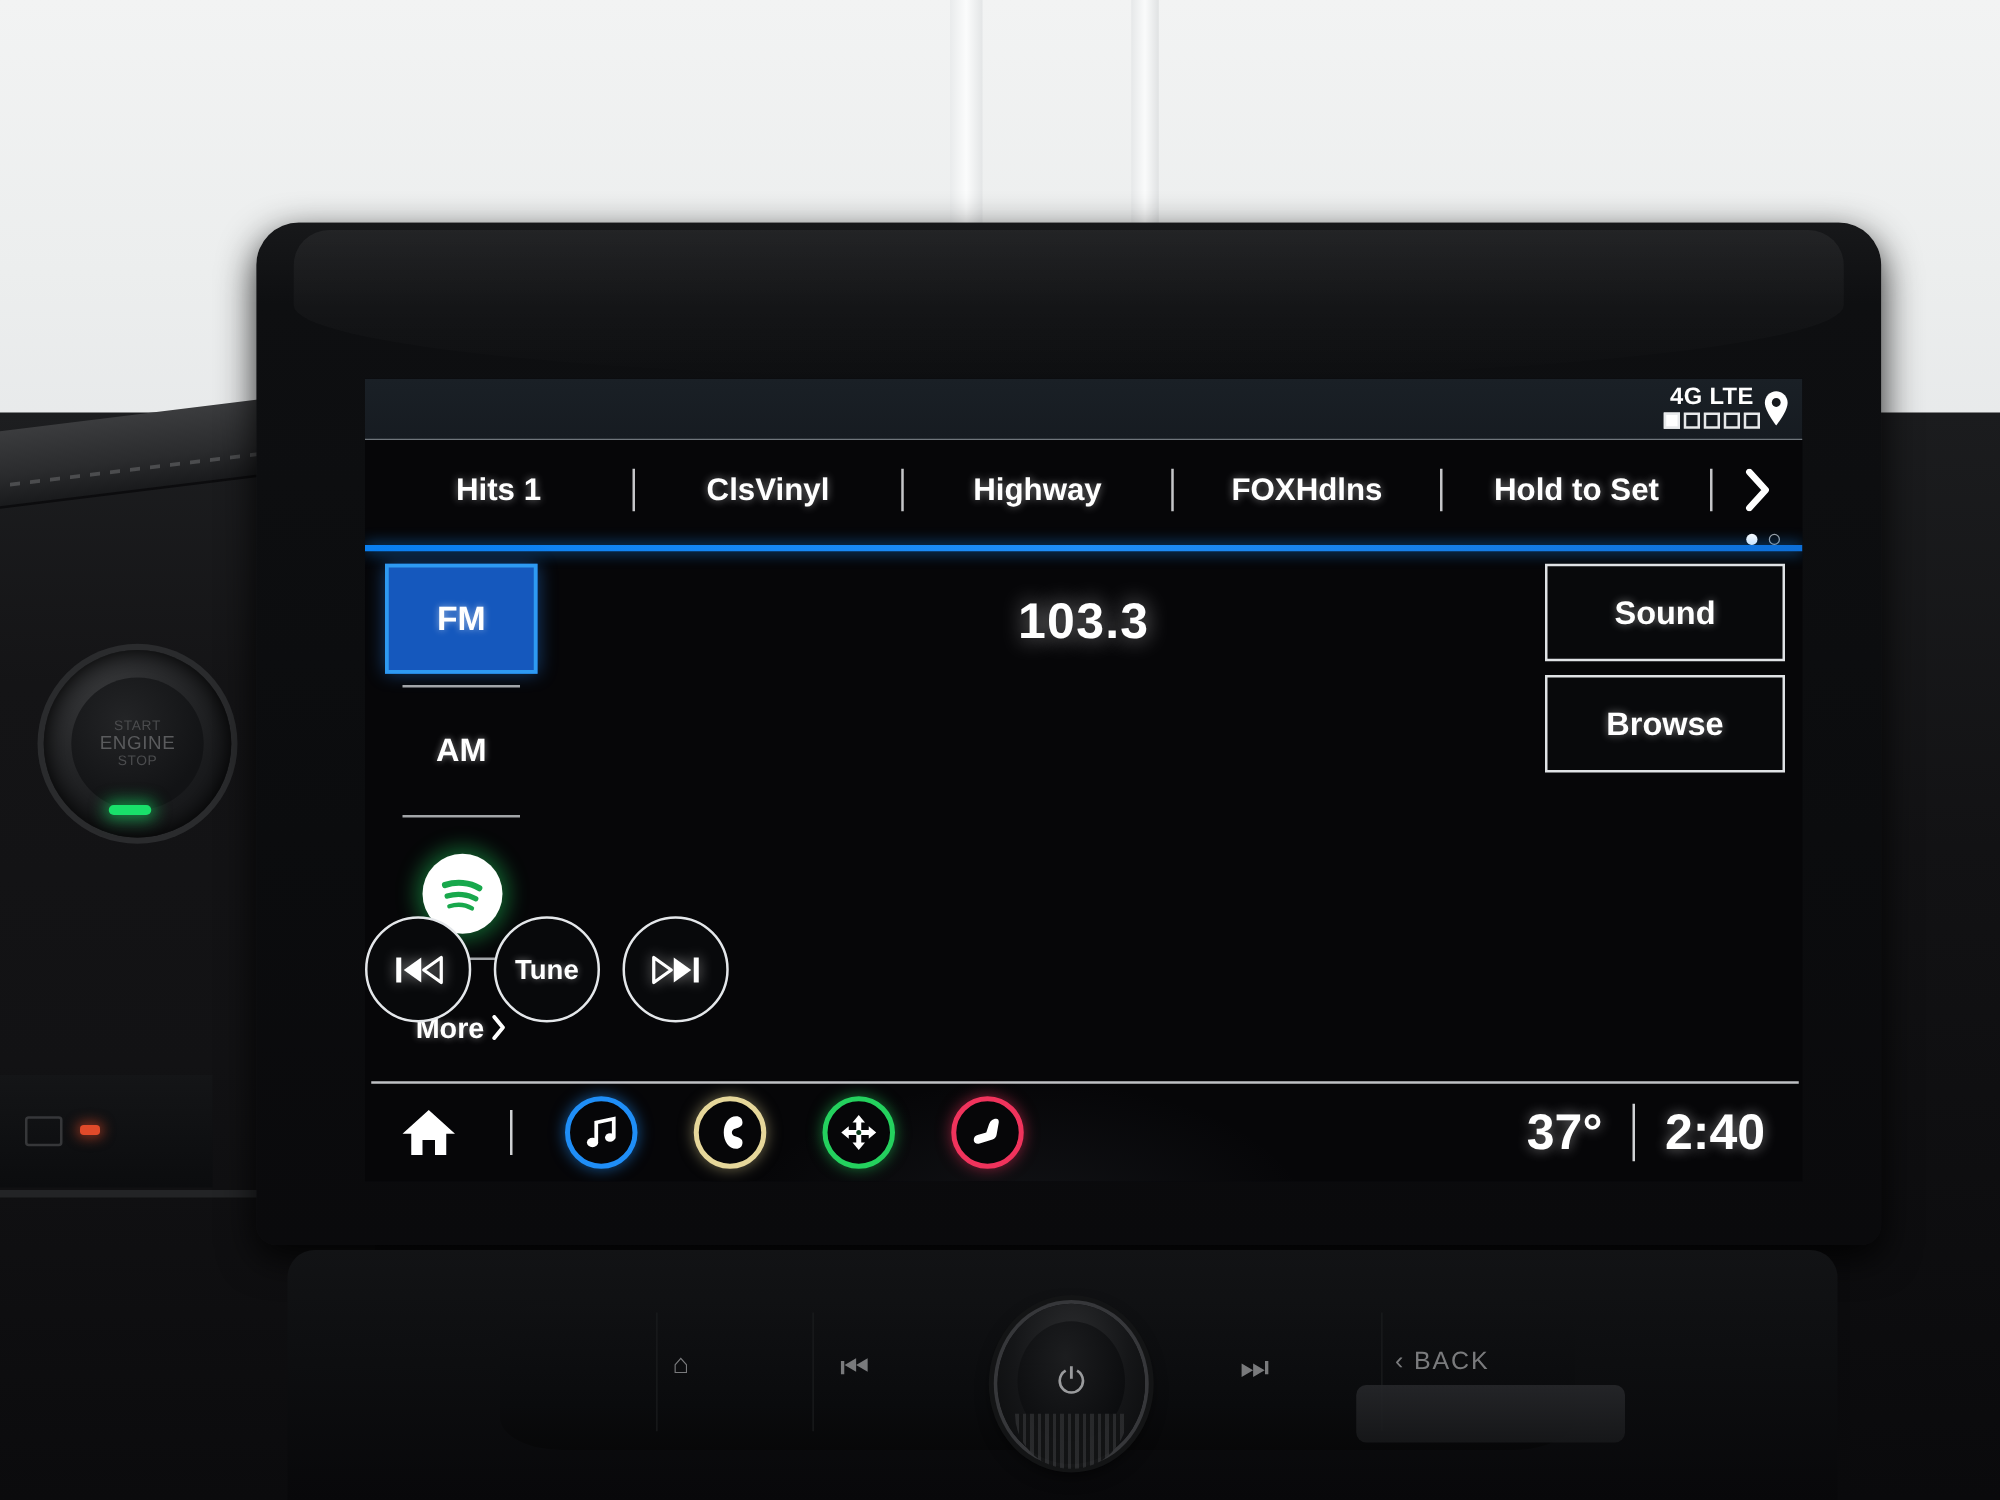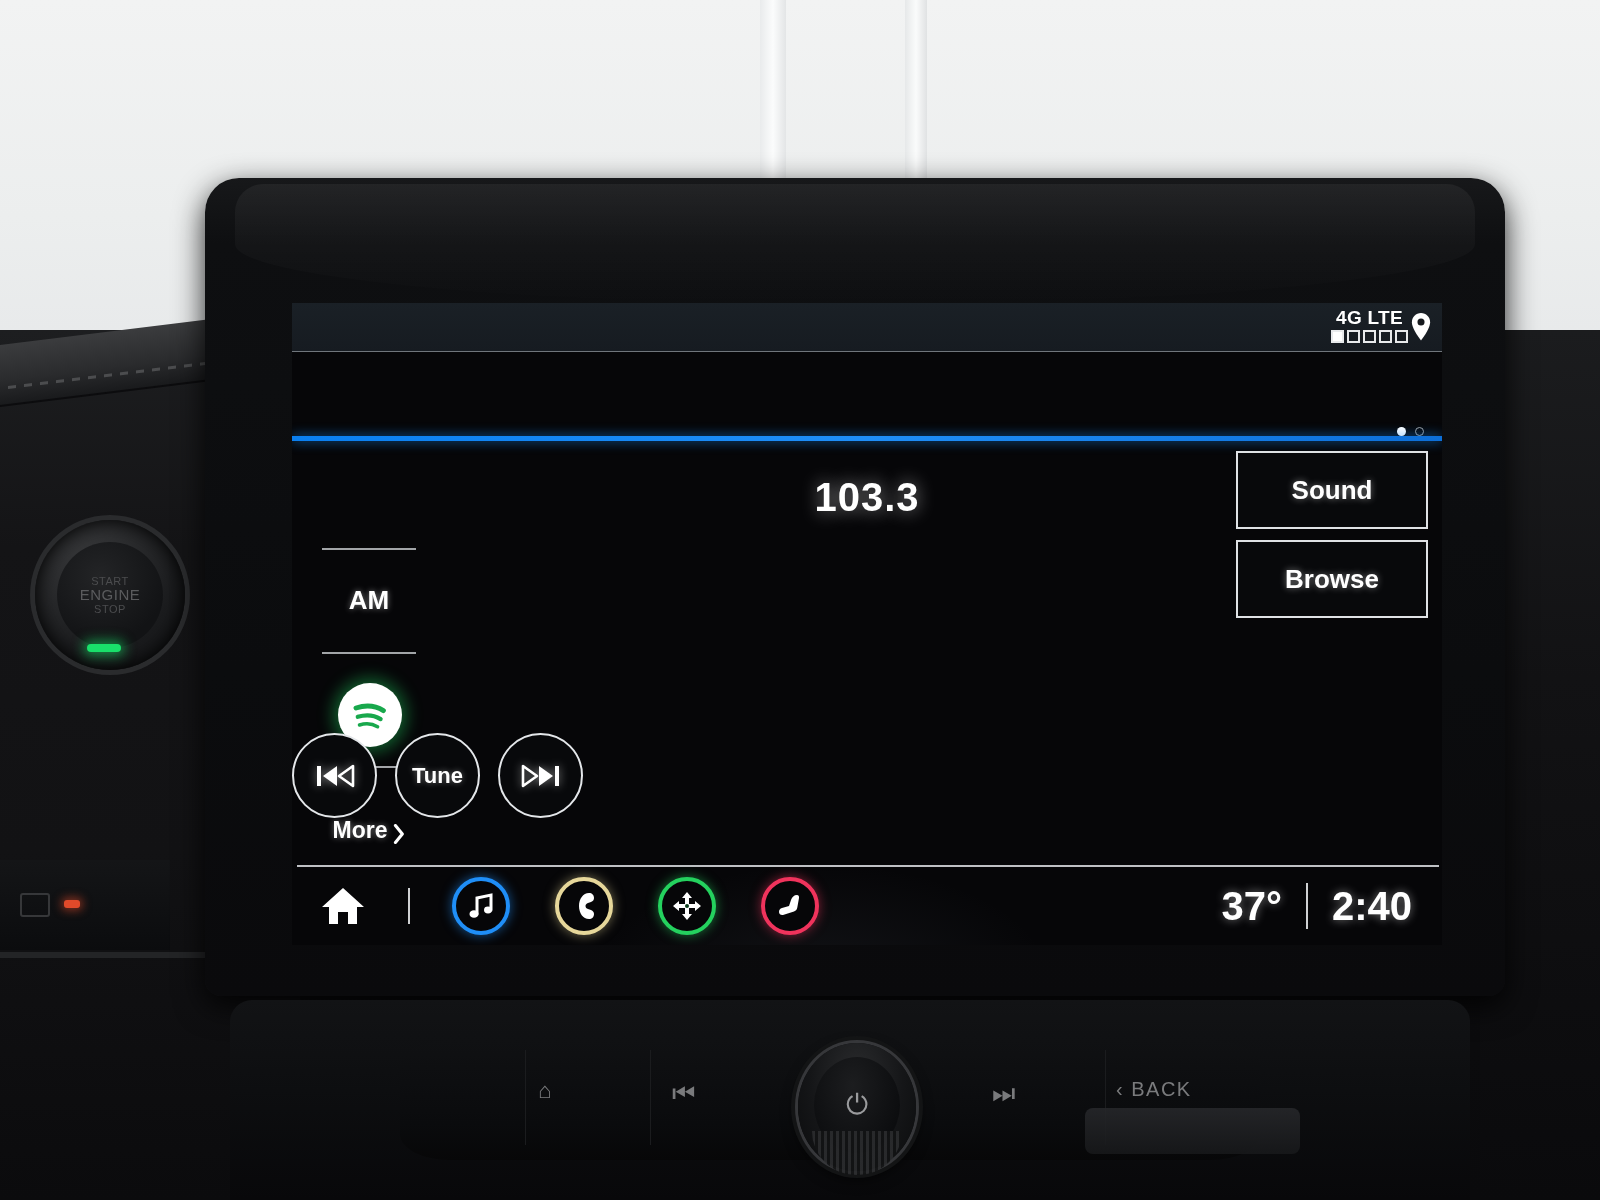--- a/index.html
+++ b/index.html
@@ -123,21 +123,21 @@
     color:#fff;font-size:27px;font-weight:700;text-shadow:0 0 6px rgba(255,255,255,.5);
     box-shadow:0 0 14px rgba(40,130,240,.45);}
   .rail-sep{position:absolute;left:22px;width:94px;height:2px;background:#c9cdd1;opacity:.8;}
   .am-btn{position:absolute;left:8px;top:122px;width:122px;height:60px;
     display:flex;align-items:center;justify-content:center;
     color:#fff;font-size:26px;font-weight:700;text-shadow:0 0 6px rgba(255,255,255,.45);}
   .spotify{position:absolute;left:38px;top:235px;width:64px;height:64px;border-radius:50%;
     background:#fff;box-shadow:0 0 16px 5px rgba(30,200,90,.45);
     display:flex;align-items:center;justify-content:center;}
   .more-btn{position:absolute;left:8px;top:352px;width:122px;height:44px;
-    display:flex;align-items:flex-end;justify-content:center;gap:5px;
+    display:flex;align-items:center;justify-content:center;gap:5px;
     color:#fff;font-size:23px;font-weight:700;text-shadow:0 0 6px rgba(255,255,255,.45);}
 
   
   .freq{position:absolute;left:0;top:172px;width:1150px;text-align:center;
     color:#fff;font-size:40px;font-weight:600;letter-spacing:1px;
     text-shadow:0 0 18px rgba(255,255,255,.55);}
 
   
   .rbtn{position:absolute;right:14px;width:192px;height:78px;
     border:2px solid #dfe2e5;box-sizing:border-box;background:#08090b;
@@ -215,29 +215,47 @@
             <div class="bar"></div>
           </div>
         </div>
         <svg class="pin" viewBox="0 0 24 28">
           <path d="M12 1C7.3 1 3.5 4.8 3.5 9.5c0 6.4 8.5 17 8.5 17s8.5-10.6 8.5-17C20.5 4.8 16.7 1 12 1z" fill="#fff"></path>
           <circle cx="12" cy="9.3" r="3.3" fill="#16191d"></circle>
         </svg>
       </div>
     </div>
 
+    <div class="presets">
+      <div class="preset">Hits 1</div>
+      <div class="vdiv"></div>
+      <div class="preset">ClsVinyl</div>
+      <div class="vdiv"></div>
+      <div class="preset">Highway</div>
+      <div class="vdiv"></div>
+      <div class="preset">FOXHdlns</div>
+      <div class="vdiv"></div>
+      <div class="preset">Hold to Set</div>
+      <div class="vdiv"></div>
+      <div class="preset-next">
+        <svg class="chev" viewBox="0 0 16 26">
+          <path d="M3 2 L13 13 L3 24" stroke="#fff" stroke-width="4" fill="none" stroke-linecap="round" stroke-linejoin="round"></path>
+        </svg>
+      </div>
+    </div>
     <div class="pagedots">
       <div class="dot"></div>
       <div class="dot off"></div>
     </div>
     <div class="blueline"></div>
 
     <div class="glare"></div>
 
     <div class="rail">
+      <div class="fm-btn">FM</div>
       <div class="rail-sep" style="top:100px"></div>
       <div class="am-btn">AM</div>
       <div class="rail-sep" style="top:204px"></div>
       <div class="spotify">
         <svg width="56" height="56" viewBox="0 0 48 48">
           <circle cx="24" cy="24" r="23" fill="#ffffff"></circle>
           <path d="M12 18c8-2.6 17-1.8 23.5 2.2" stroke="#18a84c" stroke-width="4.2" fill="none" stroke-linecap="round"></path>
           <path d="M13.5 25.6c6.6-2.1 14.2-1.4 19.6 1.9" stroke="#18a84c" stroke-width="3.6" fill="none" stroke-linecap="round"></path>
           <path d="M15 32.6c5.3-1.7 11.2-1.1 15.5 1.5" stroke="#18a84c" stroke-width="3" fill="none" stroke-linecap="round"></path>
         </svg>

